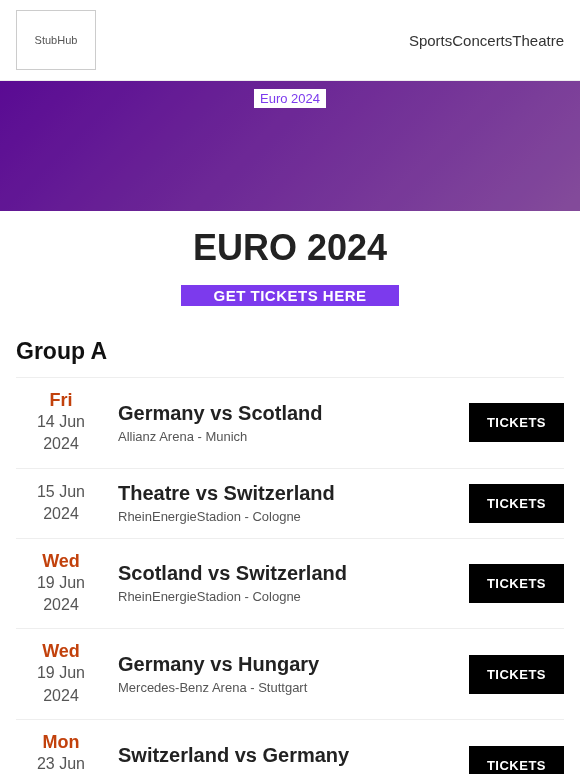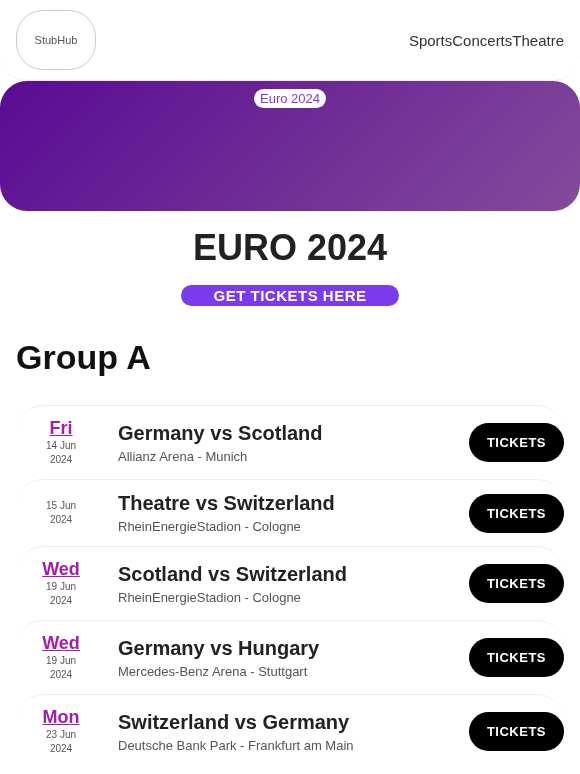--- a/index.html
+++ b/index.html
@@ -1,15 +1,15 @@
 <!DOCTYPE html>
 <html><head>
   <meta charset="utf-8">
   <style>
-    * { margin: 0; padding: 0; box-sizing: border-box; border-radius: 27px; }
+    * { margin: 0; padding: 0; box-sizing: border-box; }
     body {
       font-family: Arial, sans-serif;
       background: #fff;
       width: 580px;
       min-height: 774px;
       color: #333;
     }
 
     
     .header {
@@ -90,46 +90,45 @@
       border: none;
       cursor: pointer;
       text-transform: uppercase;
     }
 
     
     .group-section {
       padding: 24px 16px 0;
     }
     .group-title {
-      font-size: 34px;
+      font-size: 23px;
       font-weight: bold;
       color: #111;
-      margin-bottom: 28px;
+      margin-bottom: 12px;
     }
 
     
     .event-row {
       display: flex;
       align-items: center;
       padding: 12px 0;
       border-top: 1px solid #eee;
     }
     .event-date {
       width: 90px;
       flex-shrink: 0;
       text-align: center;
     }
     .event-date .day-name {
       font-size: 18px;
       font-weight: bold;
-      color: #a21caf;
-      text-decoration: underline;
+      color: #c2410c;
     }
     .event-date .date-detail {
-      font-size: 10px;
+      font-size: 16px;
       color: #555;
       line-height: 1.4;
     }
     .event-info {
       flex: 1;
       padding: 0 12px;
     }
     .event-matchup {
       font-size: 20px;
       font-weight: bold;

